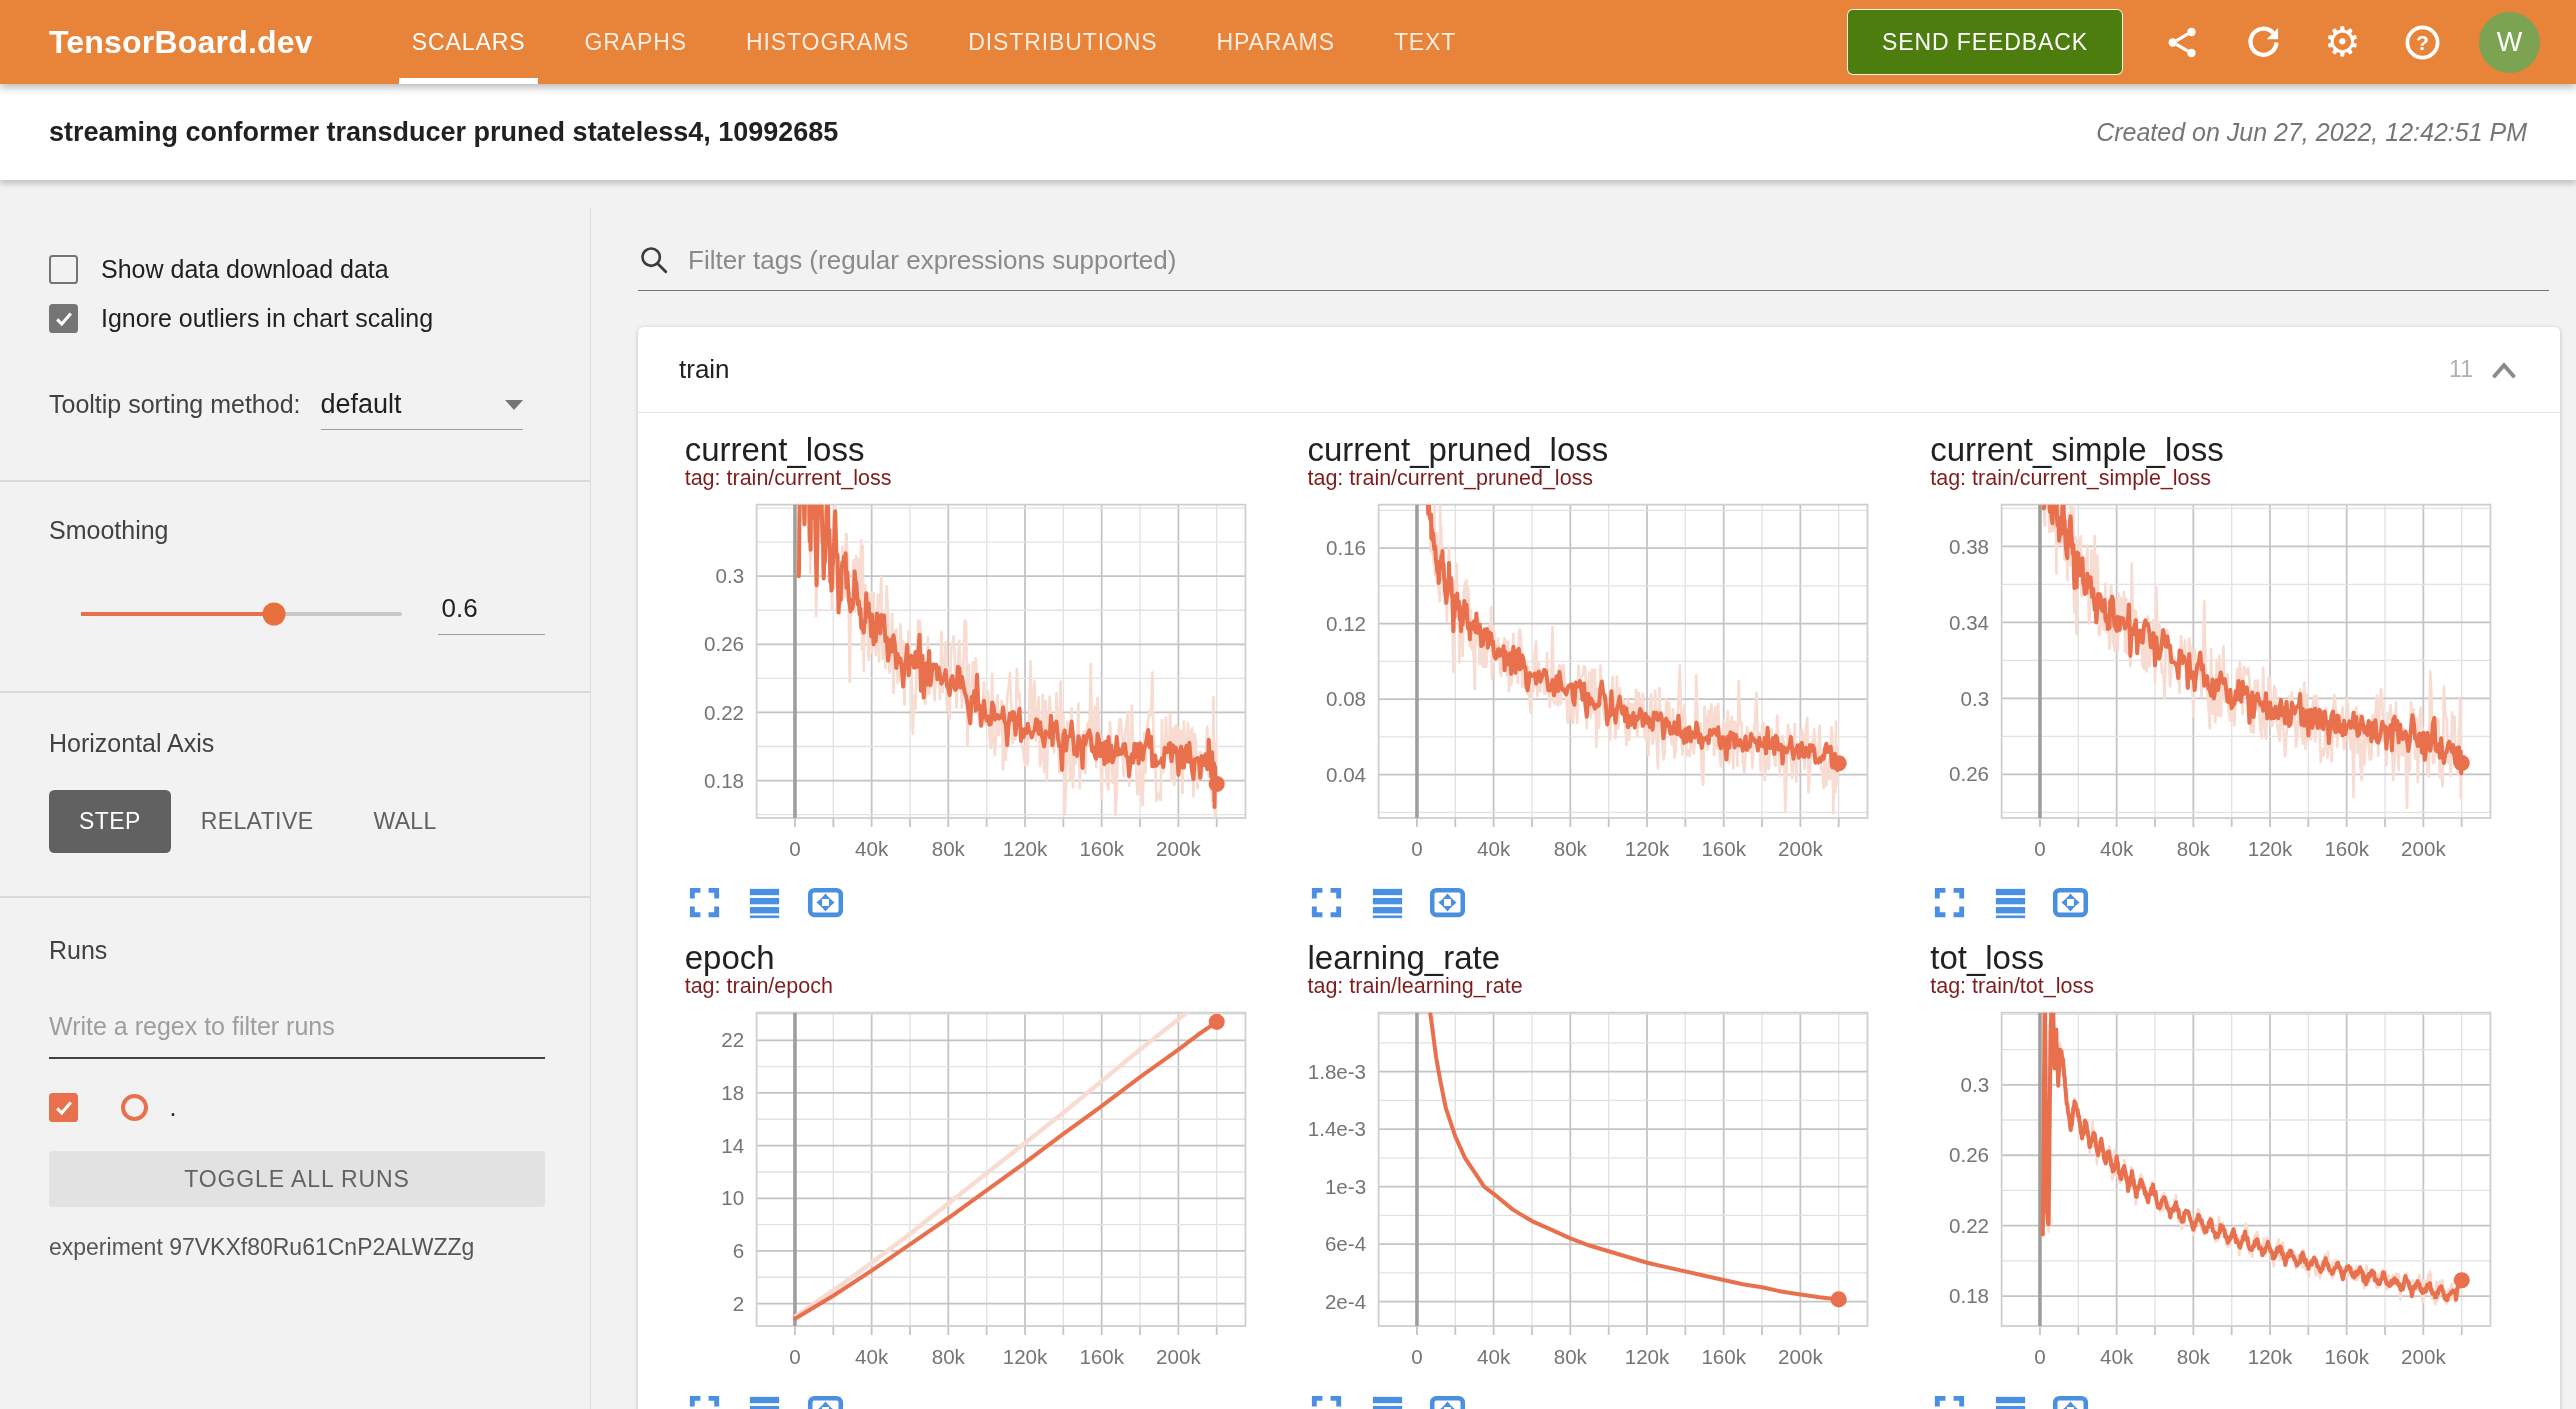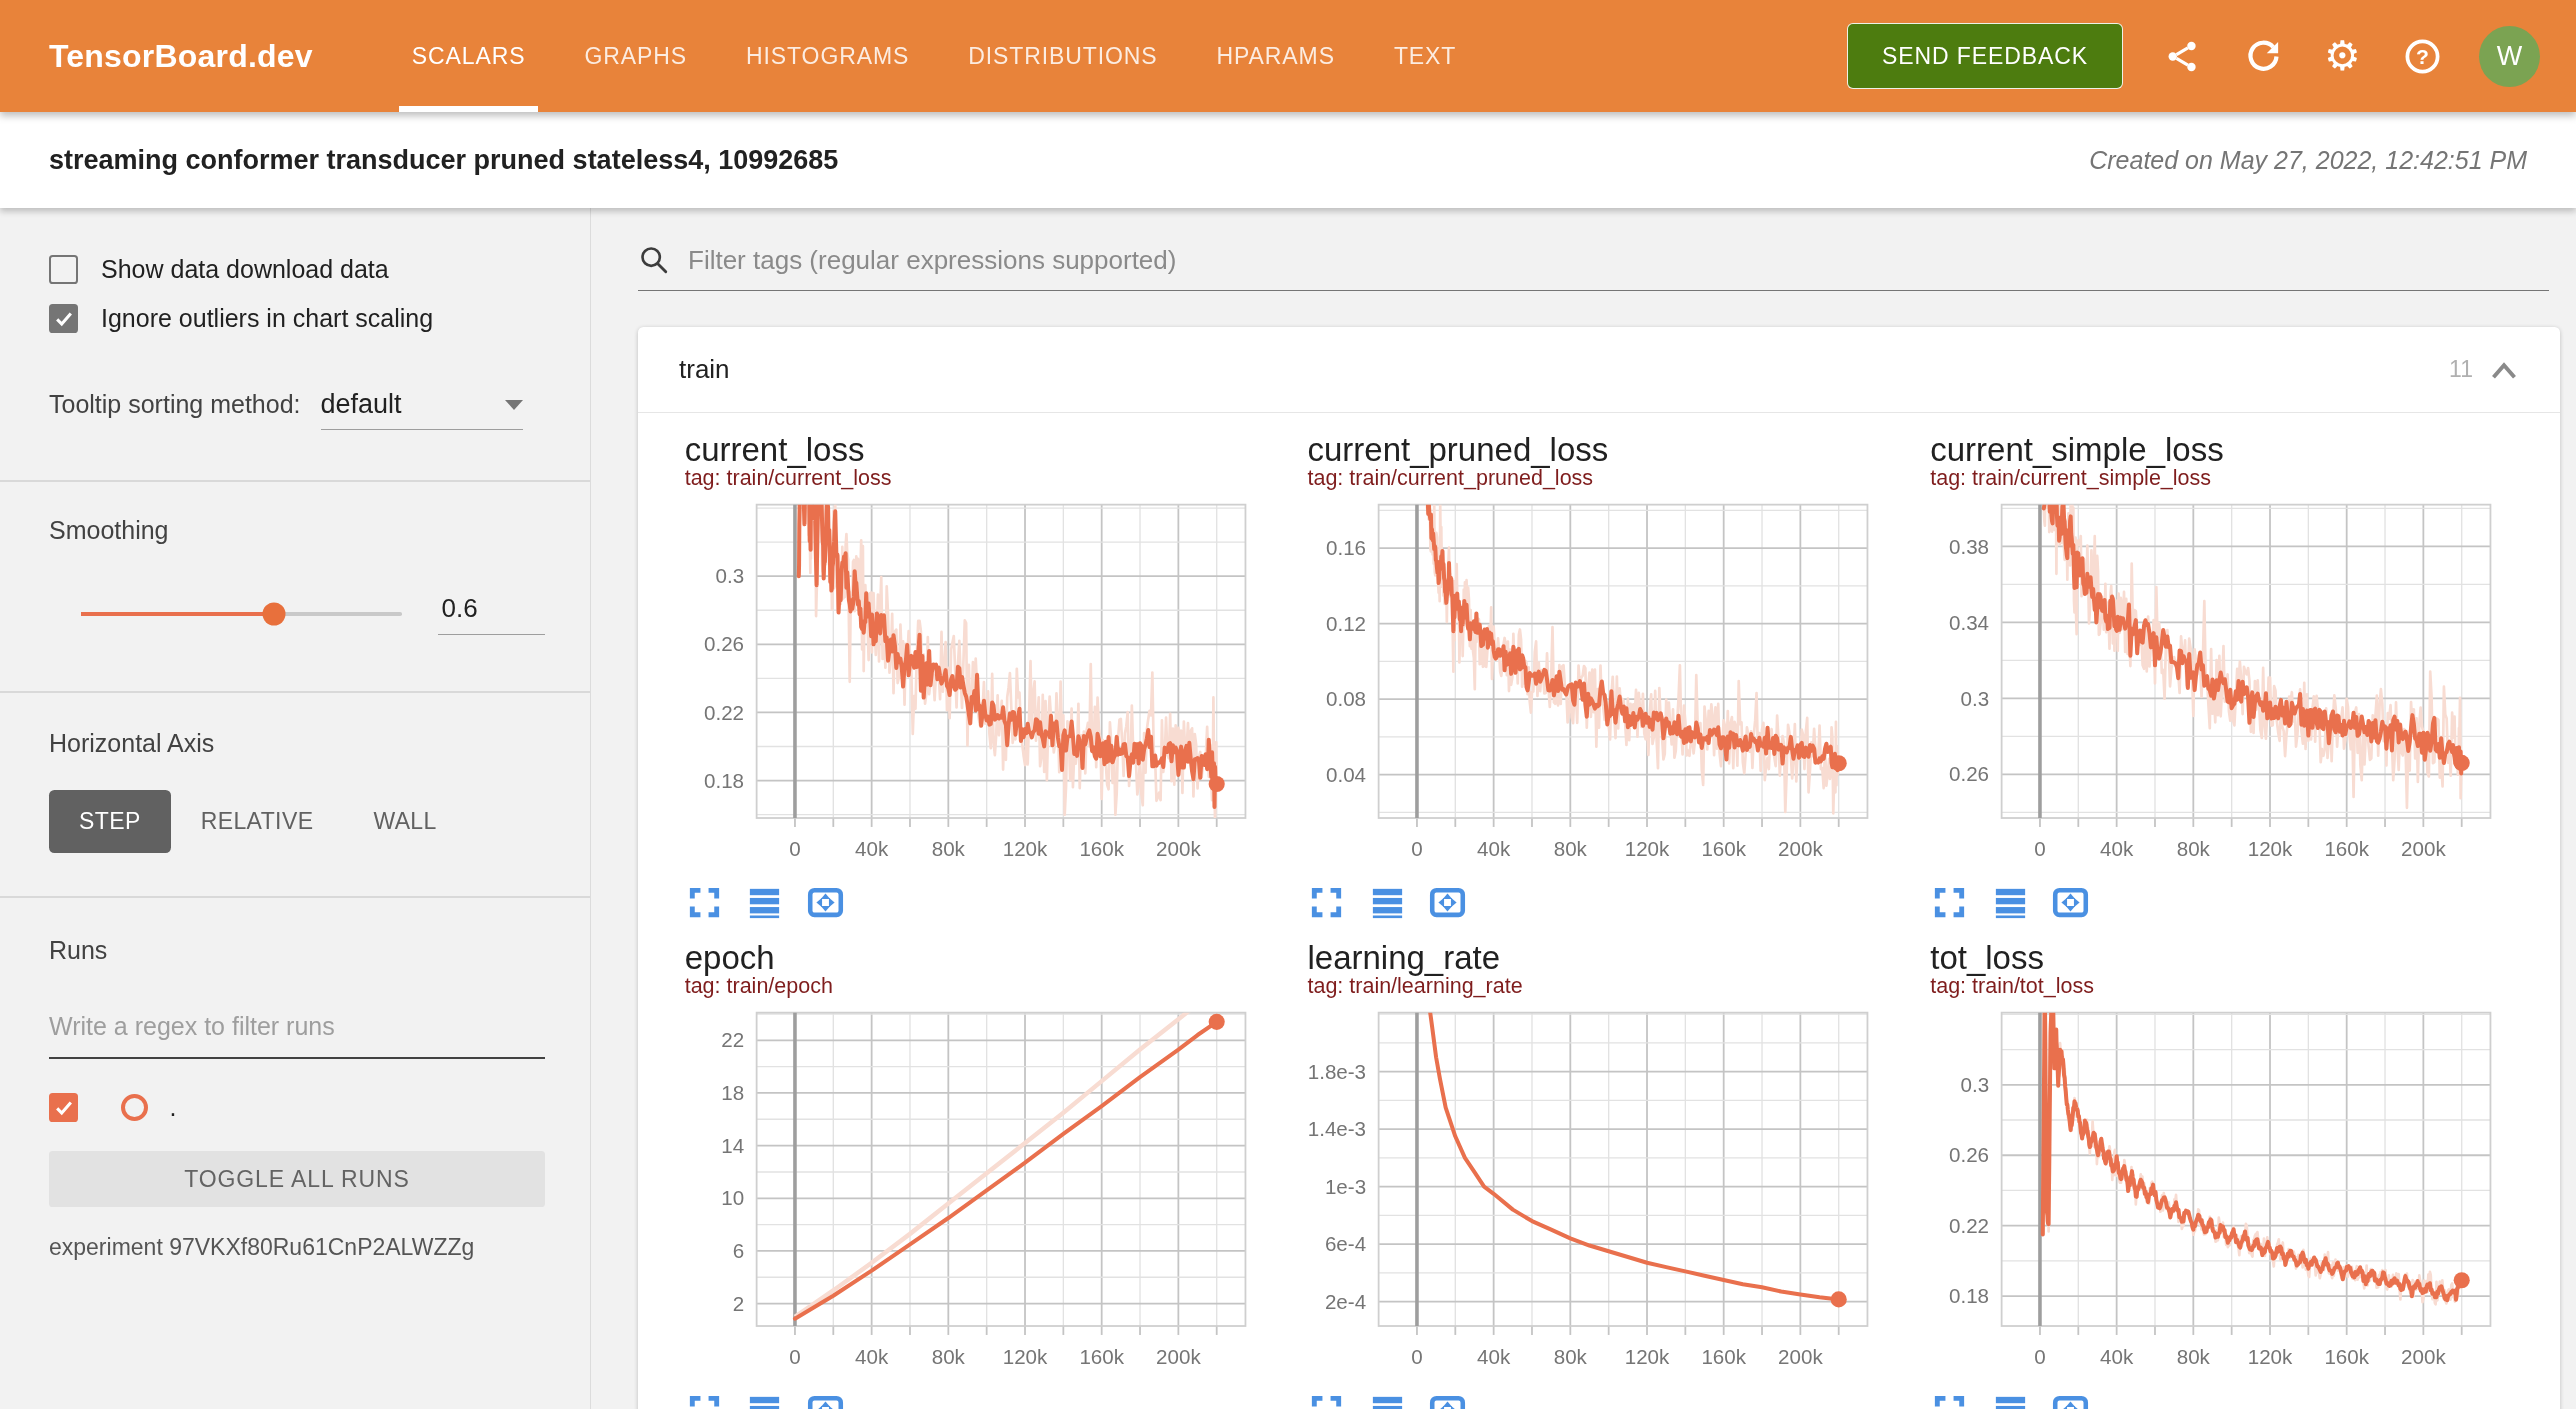--- a/index.html
+++ b/index.html
@@ -4,21 +4,21 @@
 <style>
   * { margin:0; padding:0; box-sizing:border-box; }
   html,body { background:#fff; }
   .app {
     position:relative; width:2576px; height:1410px; overflow:hidden;
     background:#f2f2f2; font-family:"Liberation Sans","DejaVu Sans",sans-serif;
     color:#212121;
   }
   
   .navbar {
-    position:relative; z-index:30; height:112px; background:#e8833a;
+    position:relative; z-index:30; height:84px; background:#e8833a;
     display:flex; align-items:center; padding:0 36px 0 49px;
     box-shadow:0 3.6px 7.2px rgba(0,0,0,0.25);
   }
   .logo { color:#fff; font-size:32px; font-weight:bold; letter-spacing:0.2px; }
   .tabs { display:flex; margin-left:99px; height:100%; }
   .tab {
     position:relative; display:flex; align-items:center; height:100%;
     margin-right:59px; color:rgba(255,255,255,0.85); font-size:23px;
     letter-spacing:0.9px; cursor:pointer; white-space:nowrap;
   }
@@ -183,21 +183,21 @@
           <circle cx="12" cy="12" r="9.3" fill="none" stroke="#fff" stroke-width="2.3"></circle>
           <text x="12" y="16.6" text-anchor="middle" font-size="13" font-weight="bold" fill="#fff" font-family="Liberation Sans, sans-serif">?</text>
         </svg>
       </div>
       <div class="avatar">W</div>
     </div>
   </div>
 
   <div class="title-bar">
     <div class="exp-title">streaming conformer transducer pruned stateless4, 10992685</div>
-    <div class="created">Created on May 27, 2022, 12:42:51 PM</div>
+    <div class="created">Created on Jun 27, 2022, 12:42:51 PM</div>
   </div>
 
   <div class="content">
 
     <div class="sidebar">
       <div class="side-pad">
         <div class="check-row">
           <div class="cbox" id="cb-download"></div>
           <div class="check-label">Show data download data</div>
         </div>

